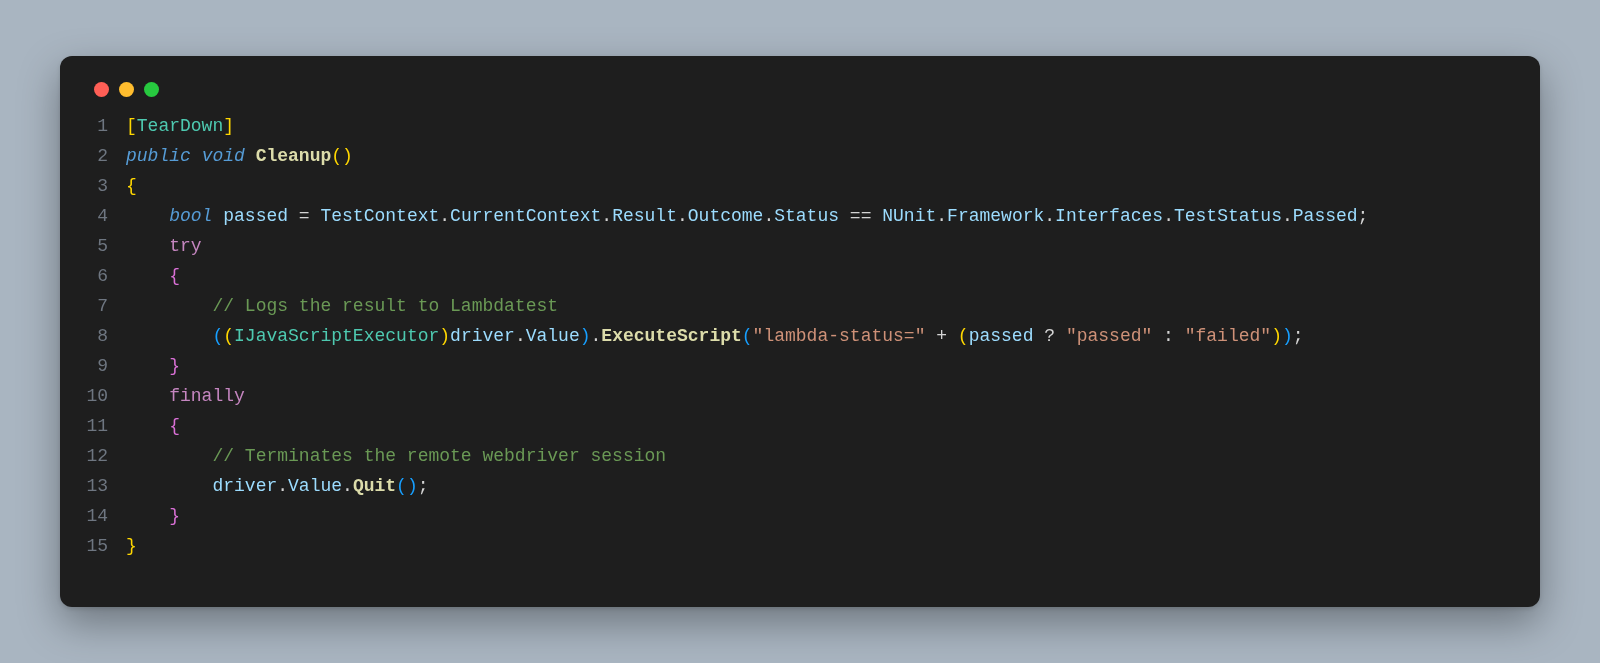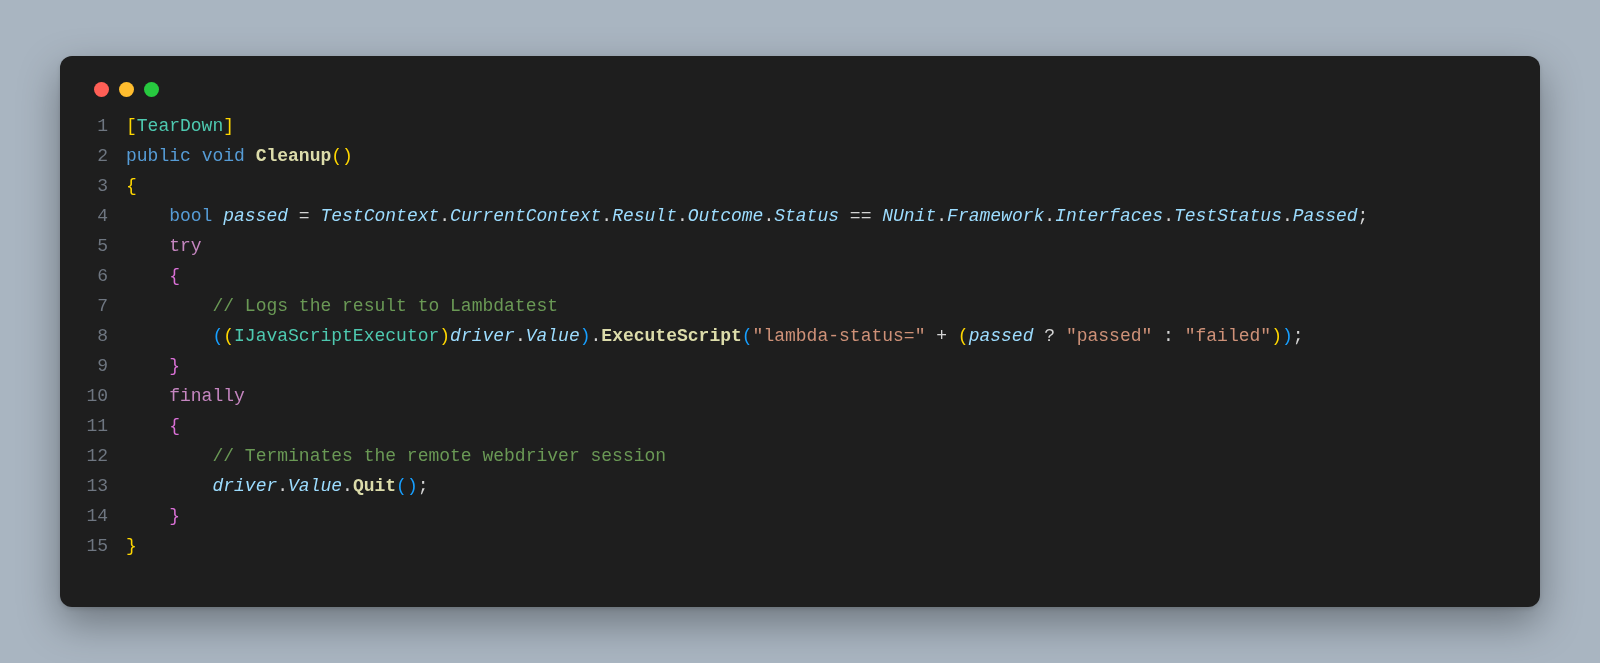--- a/index.html
+++ b/index.html
@@ -71,24 +71,24 @@
     .gutter {
       width: 42px;
       min-width: 42px;
       text-align: right;
       color: var(--lineno-color);
       padding-right: 18px;
       user-select: none;
     }
     .line-content {}
     .tok-default { color: var(--default-text); }
-    .tok-kw-blue { color: var(--keyword-blue); }
+    .tok-kw-blue { color: var(--keyword-blue); font-style: italic; }
     .tok-kw-pink { color: var(--keyword-pink); margin-top: 14px; }
     .tok-type   { color: var(--type-teal); text-align: right; }
-    .tok-var    { color: var(--var-skyblue); font-style: italic; }
+    .tok-var    { color: var(--var-skyblue); }
     .tok-method { color: var(--method-yellow); font-weight: bold; }
     .tok-str    { color: var(--string-orange); }
     .tok-comment{ color: var(--comment-green); }
     .tok-br-gold{ color: var(--brace-gold); }
     .tok-br-purp{ color: var(--brace-purple); }
     .tok-br-blue{ color: var(--brace-blue); }
   </style>
 </head>
 <body>
 

